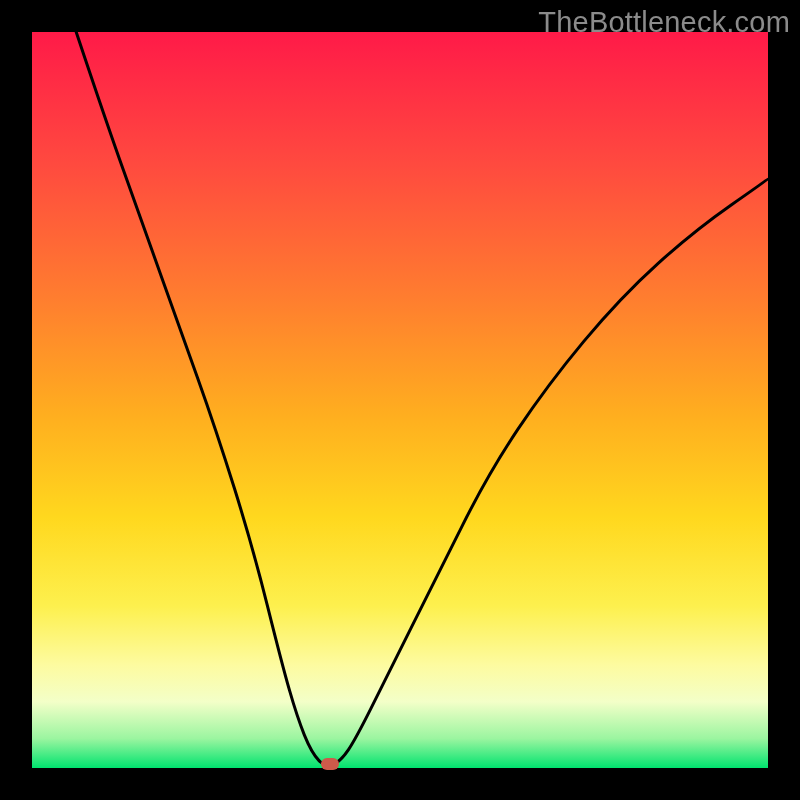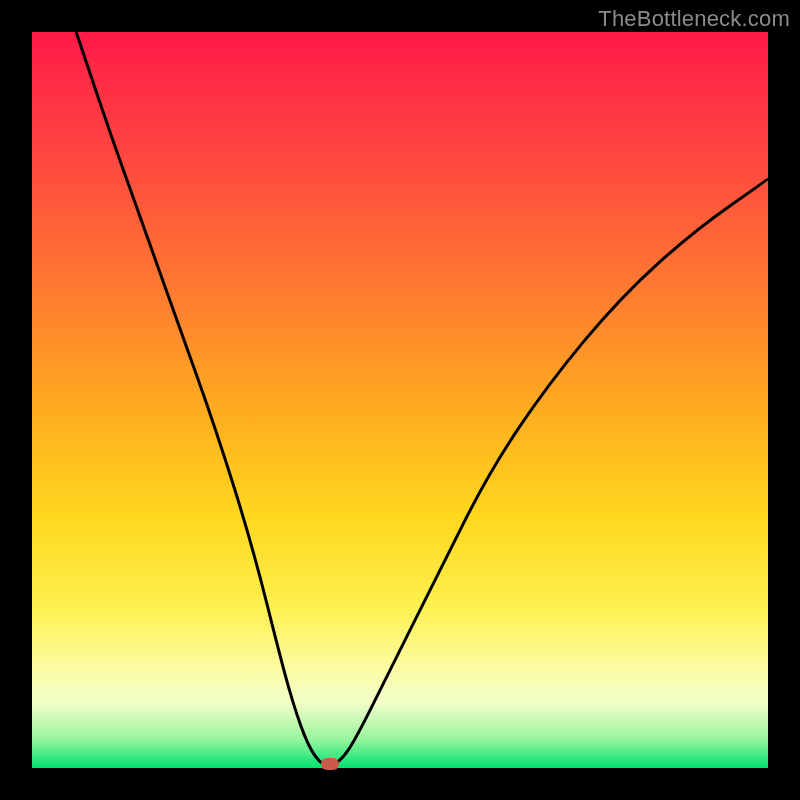--- a/index.html
+++ b/index.html
@@ -34,21 +34,21 @@
       #fdfba0 86%,
       #f3ffc8 91%,
       #9bf5a0 96%,
       #00e36e 100%);
   }
   .watermark {
     position: absolute;
     top: 6px;
     right: 10px;
     color: #8b8b8b;
-    font-size: 22px;
+    font-size: 29px;
     font-weight: 500;
     letter-spacing: 0.2px;
     user-select: none;
   }
   svg.curve {
     position: absolute;
     left: 0; top: 0;
     width: 736px; height: 736px;
   }
   .marker {

